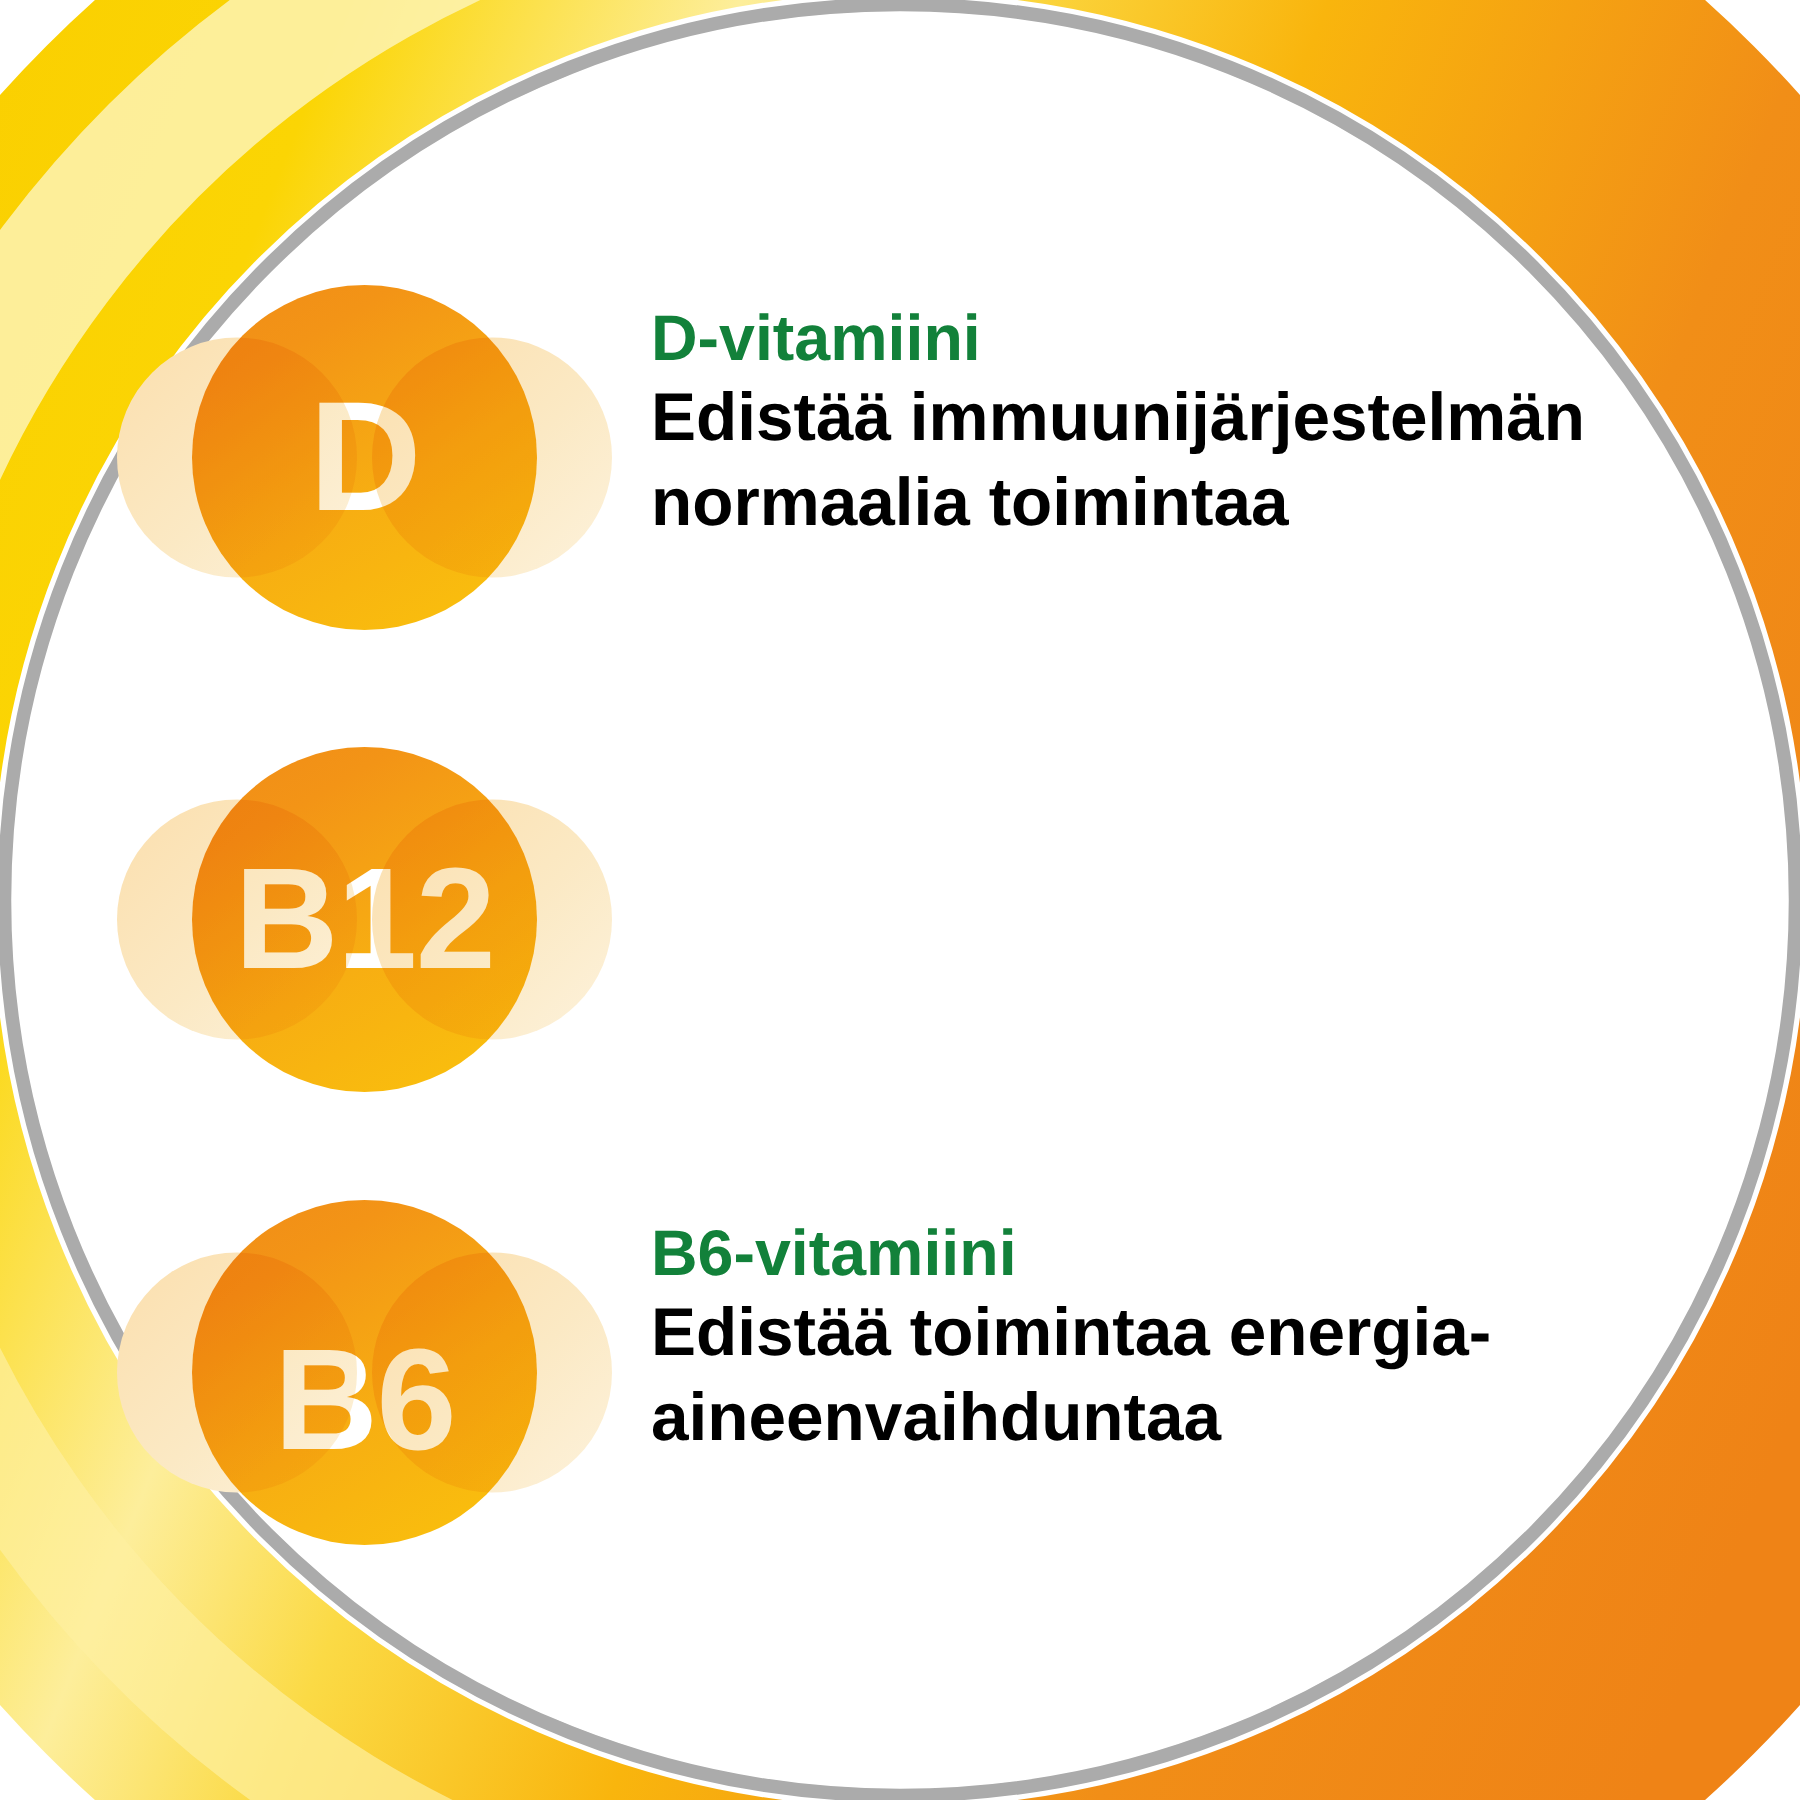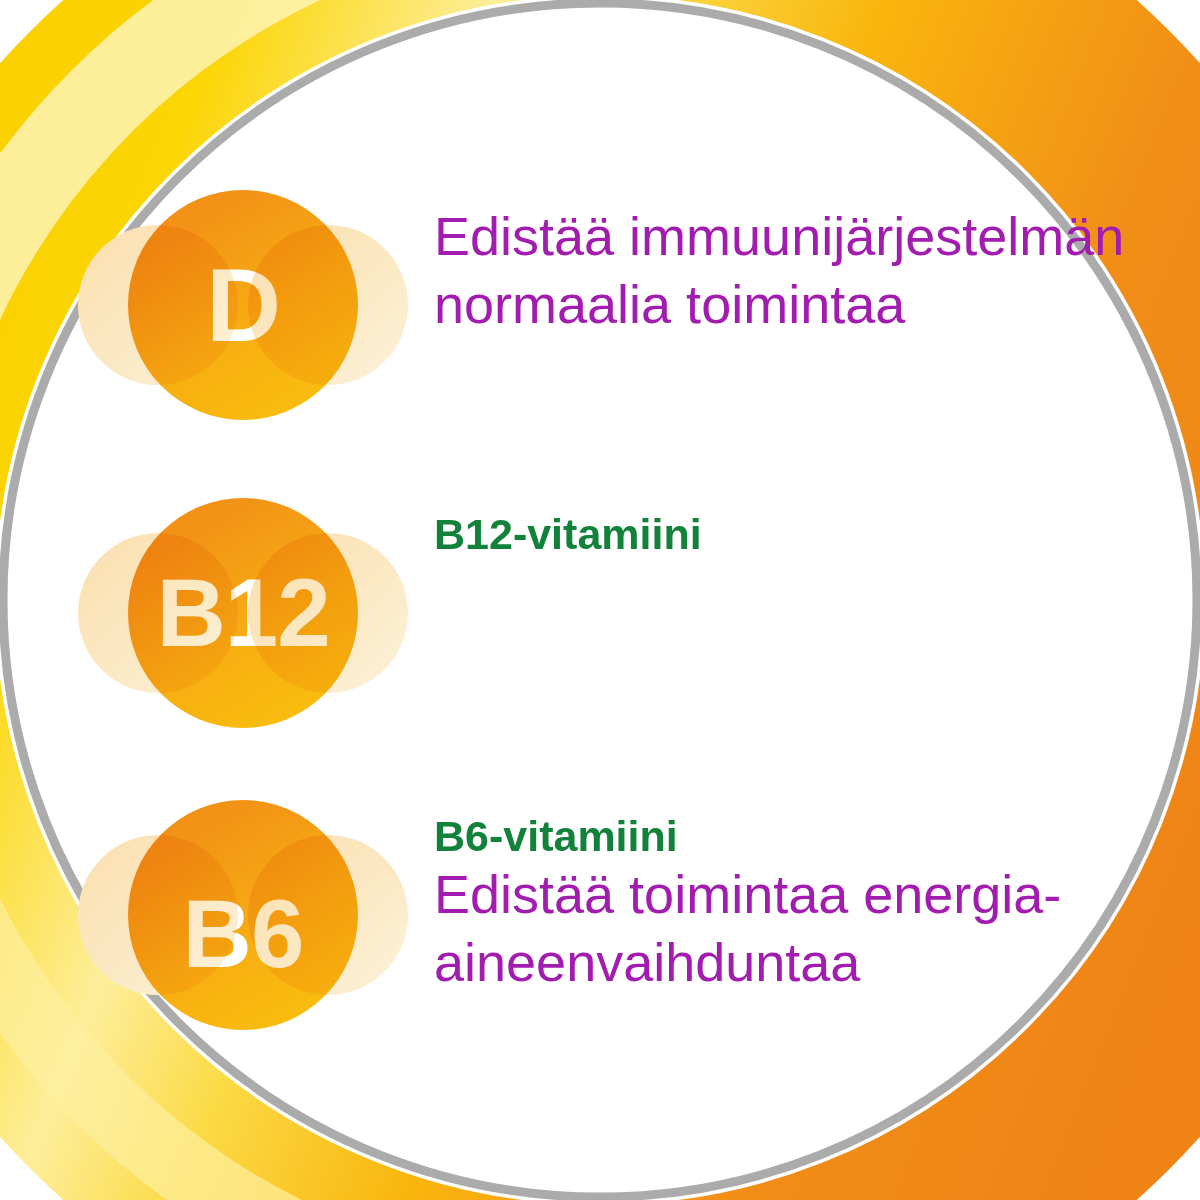--- a/index.html
+++ b/index.html
@@ -87,24 +87,24 @@
     color: #1a8c3c;
   }
   .vtitle {
     font-size: 43px;
     font-weight: bold;
     line-height: 1.12;
     color: #12813a;
     white-space: nowrap;
   }
   .vdesc {
-    font-size: 54px;
-    font-weight: normal;
+    font-size: 45px;
+    font-weight: bold;
     line-height: 1.26;
-    color: #a21caf;
+    color: #000000;
     white-space: pre-line;
   }
 
   
   #row-d   { left: 78px;  top: 190px; }
   #row-b12 { left: 78px;  top: 498px; }
   #row-b6  { left: 78px;  top: 800px; }
   #row-d   .vtext { padding-top: 12px; }
   #row-b12 .vtext { padding-top: 12px; }
   #row-b6  .vtext { padding-top: 12px; }
@@ -155,35 +155,35 @@
 
     <div class="vrow" id="row-d">
       <div class="badge">
         <div class="blob blob-left"></div>
         <div class="blob blob-right"></div>
         <div class="blob blob-main">
           <span class="blob-label lbl-D">D</span>
         </div>
       </div>
       <div class="vtext">
+        <div class="vtitle">D-vitamiini</div>
         <div class="vdesc">Edistää immuunijärjestelmän
 normaalia toimintaa</div>
       </div>
     </div>
 
     <div class="vrow" id="row-b12">
       <div class="badge">
         <div class="blob blob-left"></div>
         <div class="blob blob-right"></div>
         <div class="blob blob-main">
           <span class="blob-label lbl-B12">B12</span>
         </div>
       </div>
       <div class="vtext">
-        <div class="vtitle">B12-vitamiini</div>
       </div>
     </div>
 
     <div class="vrow" id="row-b6">
       <div class="badge">
         <div class="blob blob-left"></div>
         <div class="blob blob-right"></div>
         <div class="blob blob-main">
           <span class="blob-label lbl-B6">B6</span>
         </div>

